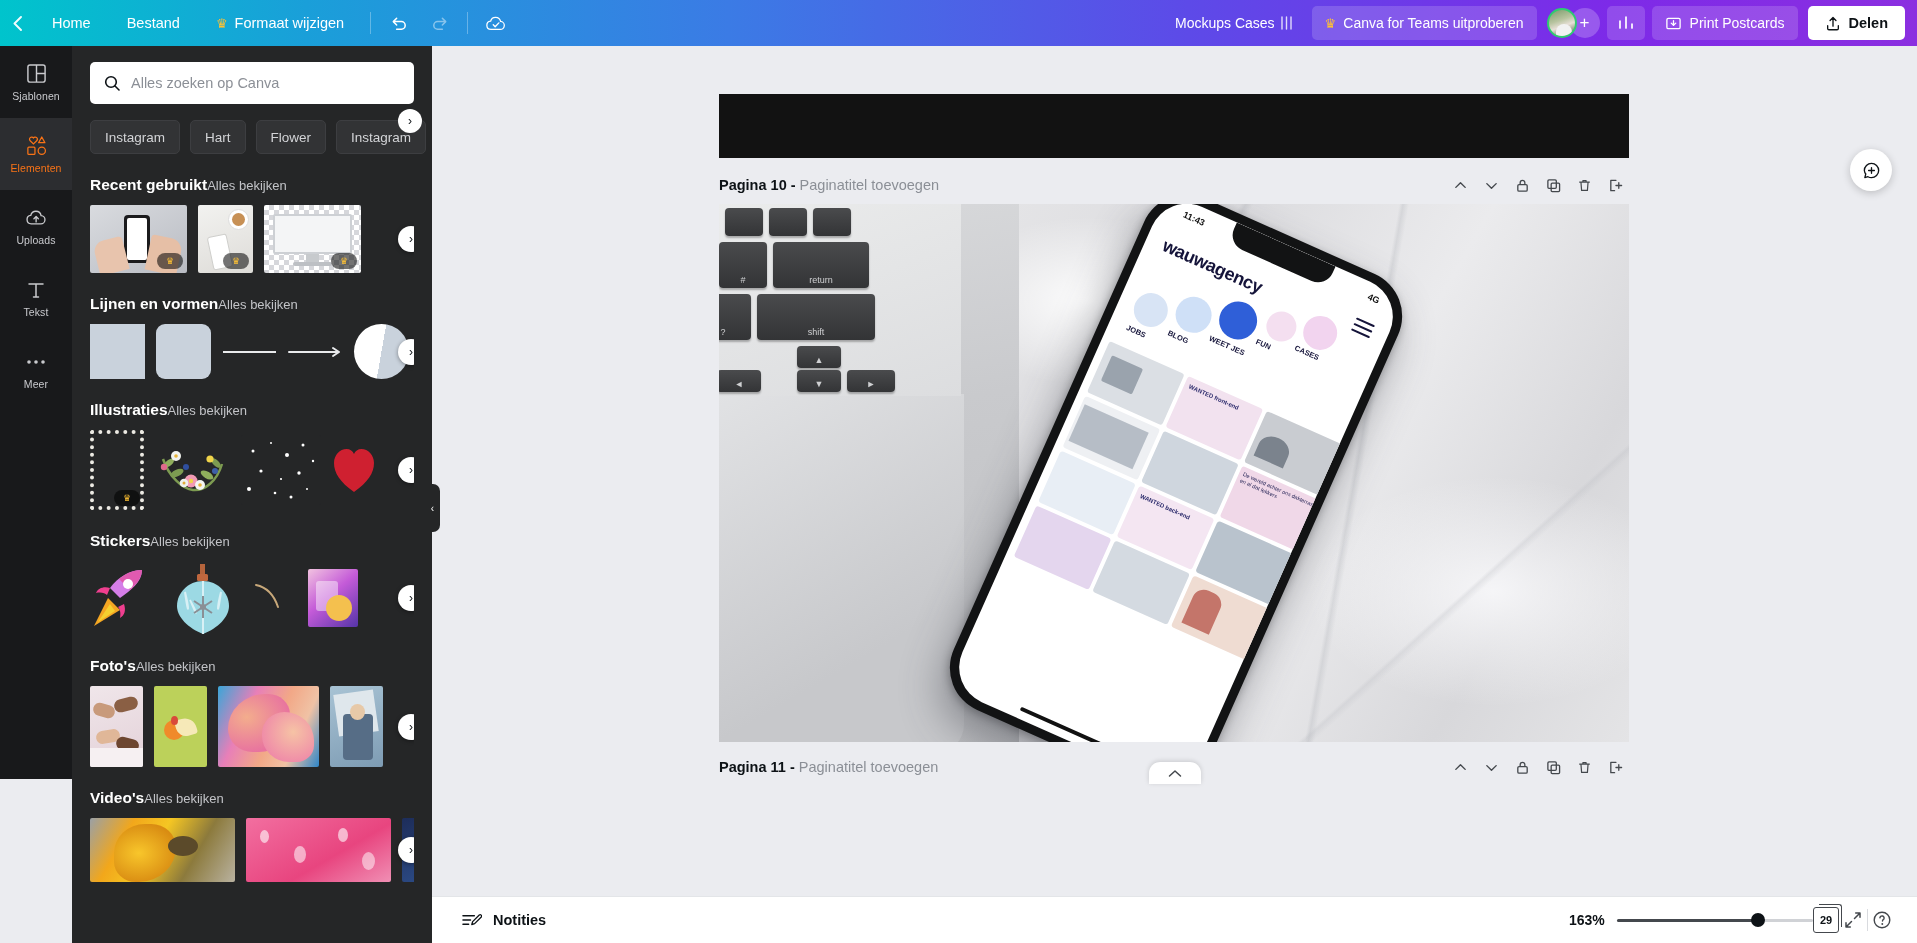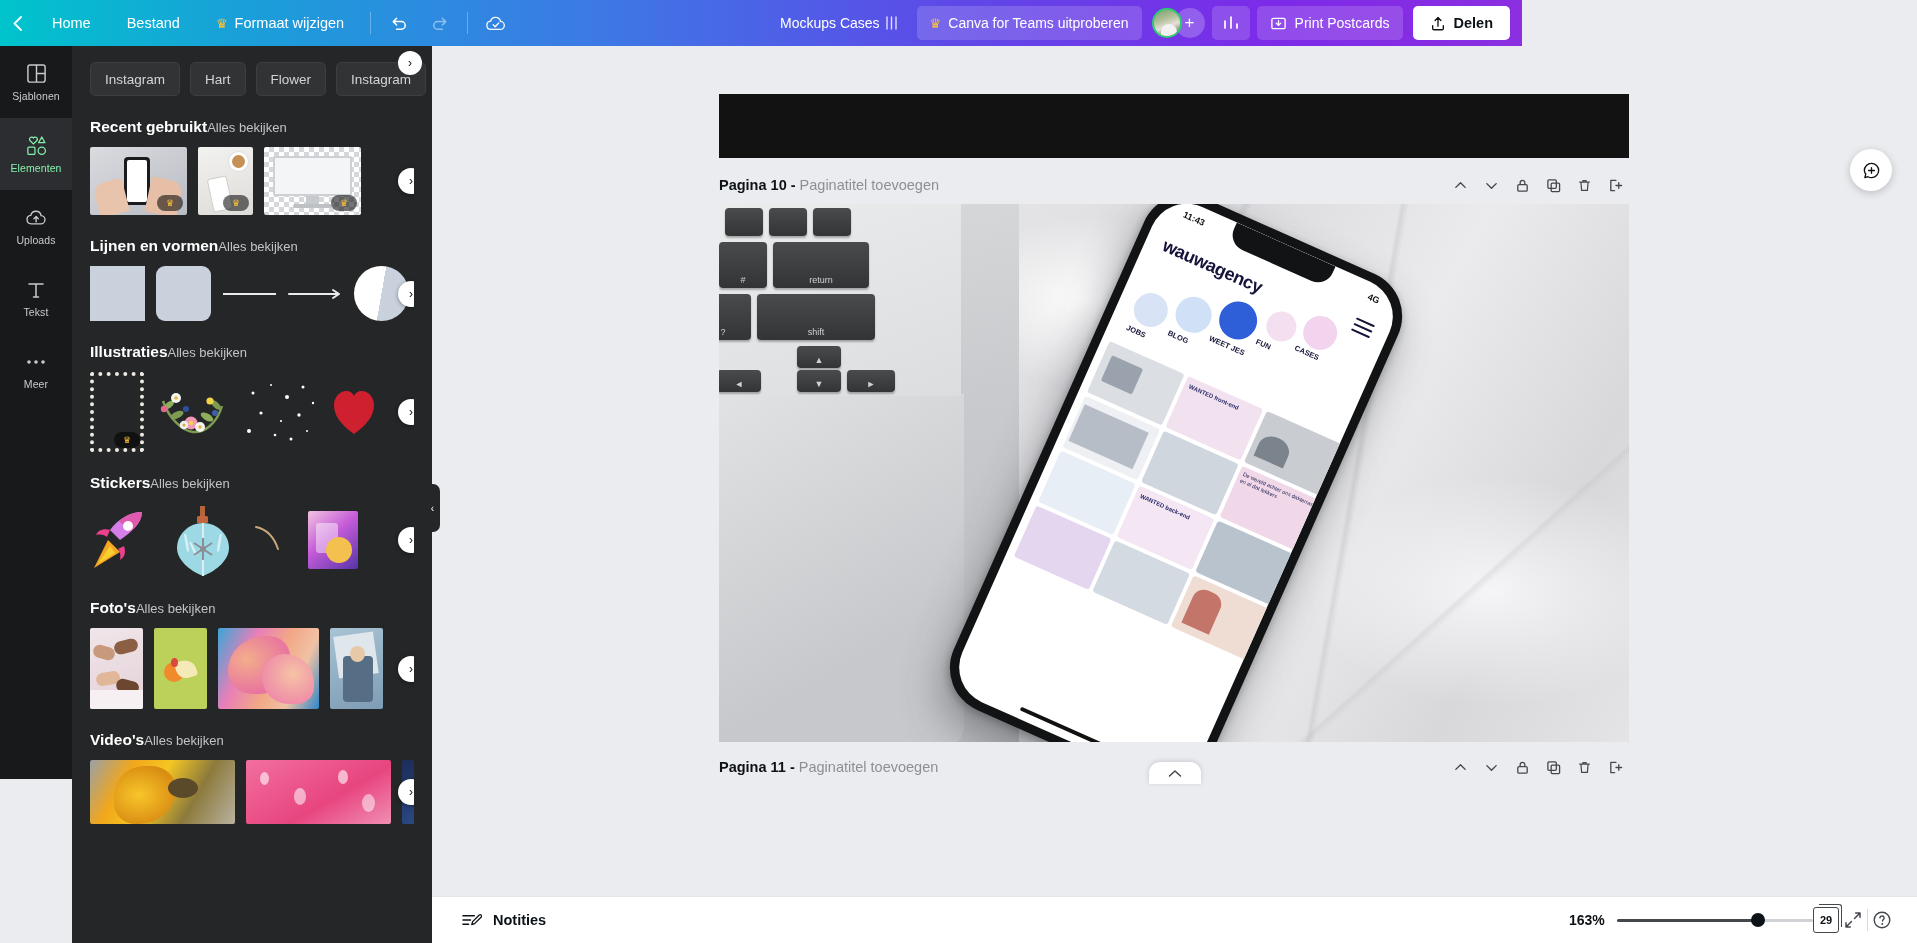--- a/index.html
+++ b/index.html
@@ -5,21 +5,21 @@
   * { box-sizing: border-box; margin: 0; padding: 0; }
   html, body {
     width: 1917px; height: 943px; overflow: hidden;
     font-family: "Liberation Sans", sans-serif;
     background: #ebecf0;
   }
   #app { position: relative; width: 1917px; height: 943px; }
 
   
   .topbar {
-    position: absolute; top: 0; left: 0; width: 1522px; height: 46px;
+    position: absolute; top: 0; left: 0; width: 1917px; height: 46px;
     background: linear-gradient(90deg,#00c4cc 0%,#1a9fd9 16%,#3b7be5 38%,#5d4ae8 62%,#7d2ae8 84%,#8b2fe0 100%);
     display: flex; align-items: flex-end; color: #fff; z-index: 40;
   }
   .tb-left { display: flex; align-items: center; height: 46px; }
   .tb-chev { width: 34px; display: flex; align-items: center; justify-content: center;
     font-size: 17px; opacity: .95; cursor: pointer; }
   .tb-item { padding: 0 18px; height: 46px; display: flex; align-items: center;
     font-size: 14.5px; font-weight: 500; cursor: pointer; white-space: nowrap; }
   .crown { color: #ffc233; font-size: 13px; margin-right: 7px; }
   .tb-sep { width: 1px; height: 22px; background: rgba(255,255,255,.3); margin: 0 8px; }
@@ -45,21 +45,21 @@
     display: flex; align-items: center; gap: 8px; padding: 0 17px; margin-left: 10px;
     font-size: 14.5px; font-weight: 600; cursor: pointer; }
 
   
   .rail {
     position: absolute; top: 46px; left: 0; width: 72px; height: 733px;
     background: #18191b; z-index: 30;
   }
   .rail-item { height: 72px; display: flex; flex-direction: column; align-items: center;
     justify-content: center; gap: 5px; color: #c9cace; cursor: pointer; }
-  .rail-item.active { background: #2c2d30; color: #86efac; }
+  .rail-item.active { background: #2c2d30; color: #f97316; }
   .rail-lbl { font-size: 10.5px; letter-spacing: .1px; }
   .rail-ico { height: 22px; display: flex; align-items: center; }
 
   
   .panel {
     position: absolute; top: 46px; left: 72px; width: 360px; height: 897px;
     background: #252627; overflow: hidden; z-index: 25;
   }
   .search-wrap { padding: 16px 18px 0 18px; }
   .search-box { background: #fff; border-radius: 5px; height: 42px; display: flex;
@@ -329,20 +329,29 @@
             <circle cx="10" cy="4" r="1.8" fill="currentColor"></circle>
             <circle cx="17" cy="4" r="1.8" fill="currentColor"></circle>
           </svg>
       </span>
       <span class="rail-lbl">Meer</span>
     </div>
   </div>
 
   <div class="panel">
 
+    <div class="search-wrap">
+      <div class="search-box">
+        <svg width="18" height="18" viewBox="0 0 18 18" fill="none">
+            <circle cx="8" cy="8" r="5.3" stroke="#0d1216" stroke-width="1.6"></circle>
+            <path d="M12 12l4 4" stroke="#0d1216" stroke-width="1.6" stroke-linecap="round"></path>
+          </svg>
+        <input type="text" placeholder="Alles zoeken op Canva" style="">
+      </div>
+    </div>
 
     <div class="tags">
       <div class="tag">Instagram</div>
       <div class="tag">Hart</div>
       <div class="tag">Flower</div>
       <div class="tag">Instagram</div>
       <div class="tag-arrow">›</div>
     </div>
 
     <div class="sect">

